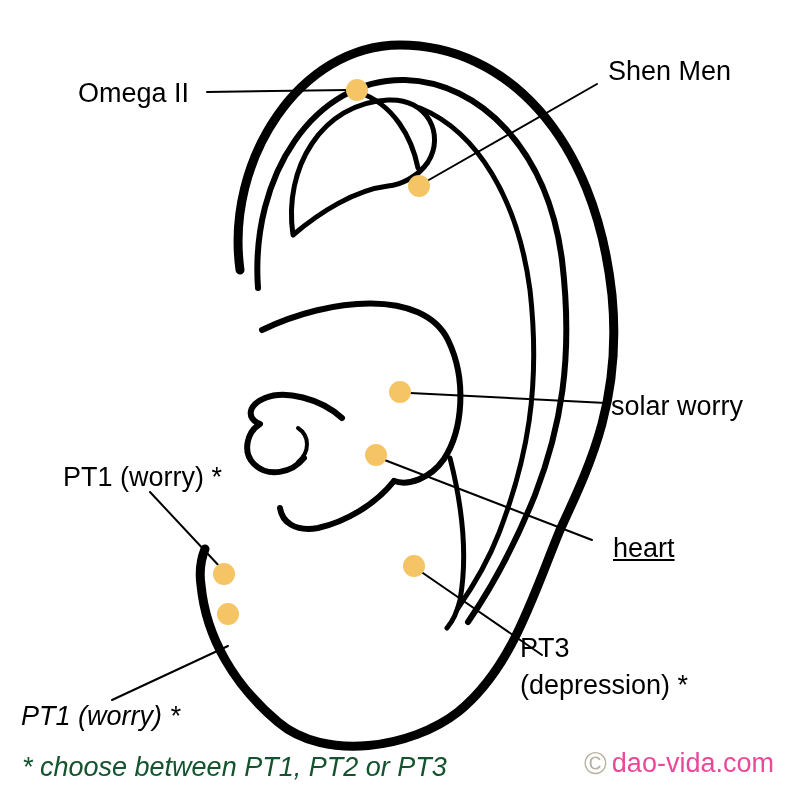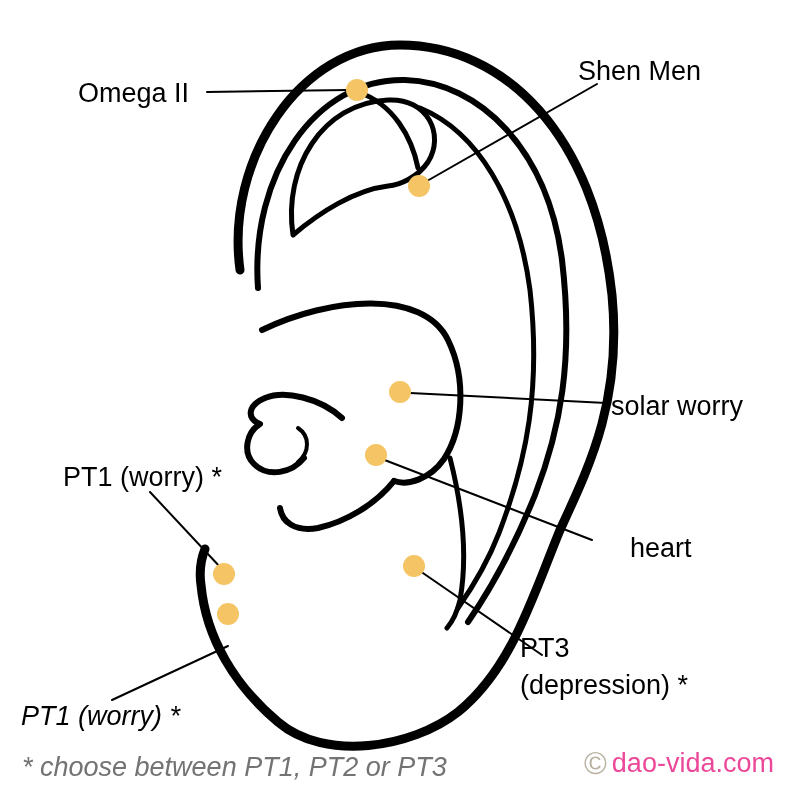--- a/index.html
+++ b/index.html
@@ -18,21 +18,21 @@
     font-size:27px;
     white-space:nowrap;
     line-height:1.2;
   }
   .label-block { white-space:normal; text-align:left; line-height:37px; }
   .footnote {
     position:absolute;
     left:22px; top:752px;
     font-size:27px;
     font-style:italic;
-    color:#737373;
+    color:#14532d;
   }
   .watermark {
     position:absolute;
     left:584px; top:748px;
     display:flex; align-items:center; gap:5px;
   }
   .watermark .symbol { color:#b9b2a2; font-size:31px; line-height:1; }
   .watermark .wm-text { color:#ec4899; font-size:27px; }
 </style>
 </head>
@@ -76,23 +76,23 @@
         <circle cx="419" cy="186" r="11" fill="#F5C465"></circle>
         <circle cx="400" cy="392" r="11" fill="#F5C465"></circle>
         <circle cx="376" cy="455" r="11" fill="#F5C465"></circle>
         <circle cx="414" cy="566" r="11" fill="#F5C465"></circle>
         <circle cx="224" cy="574" r="11" fill="#F5C465"></circle>
         <circle cx="228" cy="614" r="11" fill="#F5C465"></circle>
       </g>
   </svg>
 
   <div class="label" style="left:78px;  top:77px;">Omega II</div>
-  <div class="label" style="left:578px; top:55px;">Shen Men</div>
+  <div class="label" style="left:608px; top:55px;">Shen Men</div>
   <div class="label" style="left:611px; top:390px;">solar worry</div>
-  <div class="label" style="left:630px; top:532px;">heart</div>
+  <div class="label" style="left:613px; top:532px;text-decoration:underline;">heart</div>
   <div class="label" style="left:63px;  top:461px;">PT1 (worry) *</div>
   <div class="label" style="left:21px;  top:700px;font-style:italic;">PT1 (worry) *</div>
 
   <div class="label label-block" style="left:520px; top:630px; width:260px;">
     <div>PT3</div>
     <div>(depression) *</div>
   </div>
 
   <div class="footnote">* choose between PT1, PT2 or PT3</div>
 

